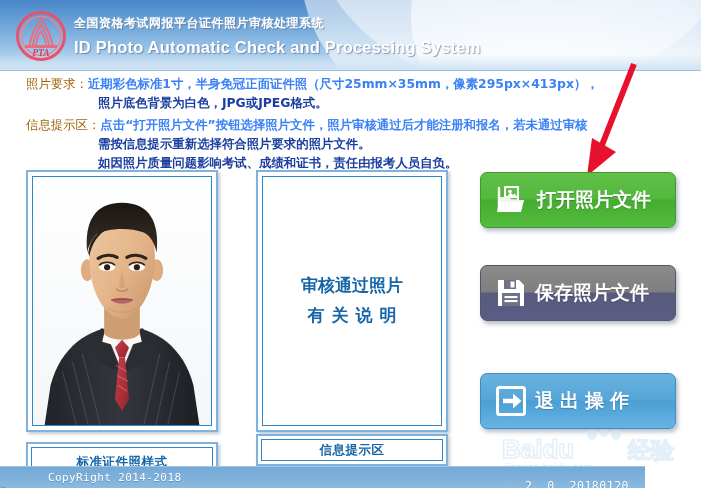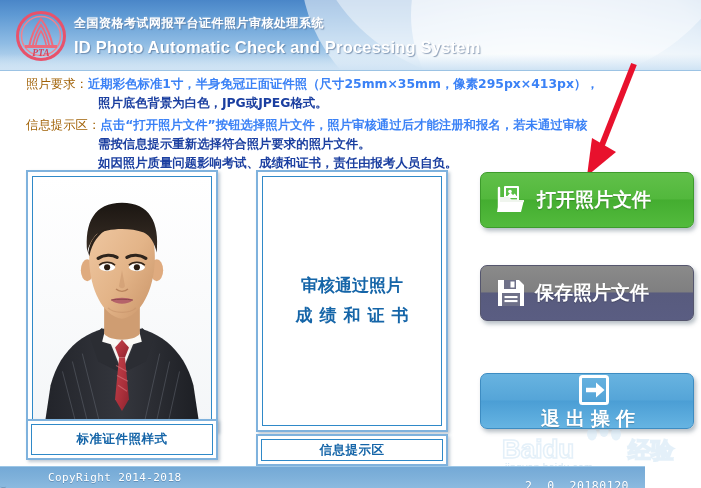--- a/index.html
+++ b/index.html
@@ -98,41 +98,41 @@
     background:#ffffff;border:2px solid #7fb2dd;
     box-shadow:2px 2px 3px rgba(120,140,160,0.45);
     box-sizing:border-box;
     display:flex;align-items:center;justify-content:center;
   }
   .caption-inner{
     position:absolute;left:3px;top:3px;right:3px;bottom:3px;
     border:1px solid #2f89c8;box-sizing:border-box;
     display:flex;align-items:center;justify-content:center;
   }
-  #photo-caption{left:26px;top:419px;width:192px;height:41px;}
+  #photo-caption{left:26px;top:442px;width:192px;height:41px;}
   #info-caption{left:256px;top:434px;width:192px;height:32px;}
   .caption-text{
     font-family:"DejaVu Sans","Liberation Sans",sans-serif;
     font-size:12.5px;font-weight:bold;color:#1565a8;letter-spacing:0.5px;
   }
 
   
   .portrait{position:absolute;left:0;top:0;width:100%;height:100%;background:#ffffff;}
 
   .preview-text{
     position:absolute;left:0;right:0;top:50%;transform:translateY(-52%);
     text-align:center;
     font-family:"DejaVu Sans","Liberation Sans",sans-serif;
     font-size:17px;font-weight:bold;color:#1565a8;line-height:30px;
   }
   .preview-line2{letter-spacing:7px;padding-left:7px;}
 
   
   .btn{
-    position:absolute;left:480px;width:214px;height:56px;
+    position:absolute;left:480px;width:196px;height:56px;
     border-radius:7px;
     box-sizing:border-box;
     display:flex;align-items:center;
     cursor:pointer;
     box-shadow:2px 3px 4px rgba(110,125,140,0.5);
     overflow:hidden;
   }
   .btn-label{
     font-family:"DejaVu Sans","Liberation Sans",sans-serif;
     font-size:19px;font-weight:bold;color:#ffffff;
@@ -148,21 +148,20 @@
   }
   #btn-save{
     top:265px;
     background:linear-gradient(to bottom,#8a8a8a 0%,#7f7f80 48%,#585b7e 50%,#5a5d82 100%);
     border:1px solid #55566e;
   }
   #btn-exit{
     top:373px;
     background:linear-gradient(to bottom,#68b3e0 0%,#55a5d8 48%,#4b9ed5 50%,#66b4e2 100%);
     border:1px solid #3d8cc2;
-    flex-direction:column;
   }
   #btn-exit .btn-label{letter-spacing:6px;}
 
   
   .watermark{
     position:absolute;left:500px;top:430px;width:200px;height:36px;
     pointer-events:none;opacity:0.55;
   }
   .wm-sub{
     position:absolute;left:505px;top:461px;
@@ -345,21 +344,21 @@
   <div class="caption" id="photo-caption">
     <div class="caption-inner">
       <span class="caption-text">标准证件照样式</span>
     </div>
   </div>
 
   <div class="panel" id="preview-panel">
     <div class="panel-inner">
       <div class="preview-text">
         <div>审核通过照片</div>
-        <div class="preview-line2">成绩和证书</div>
+        <div class="preview-line2">有关说明</div>
       </div>
     </div>
   </div>
 
   <div class="caption" id="info-caption">
     <div class="caption-inner">
       <span class="caption-text">信息提示区</span>
     </div>
   </div>
 

